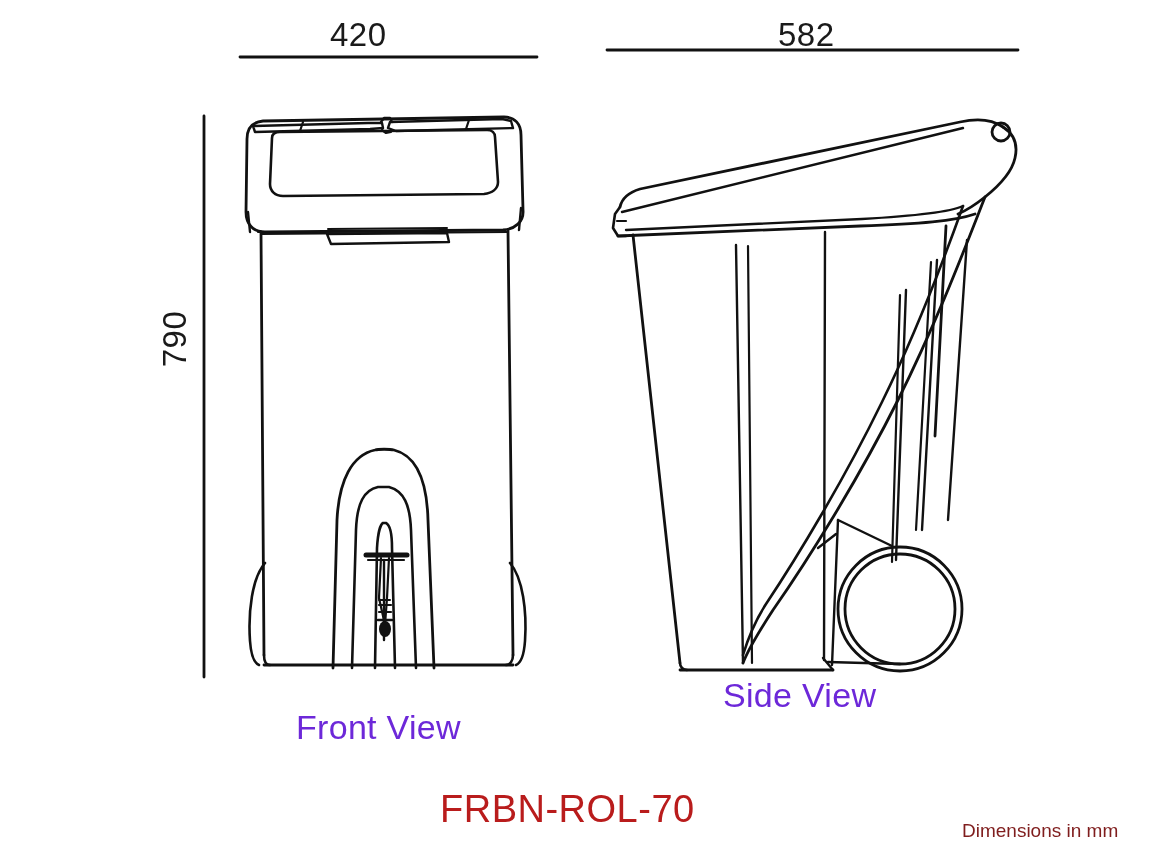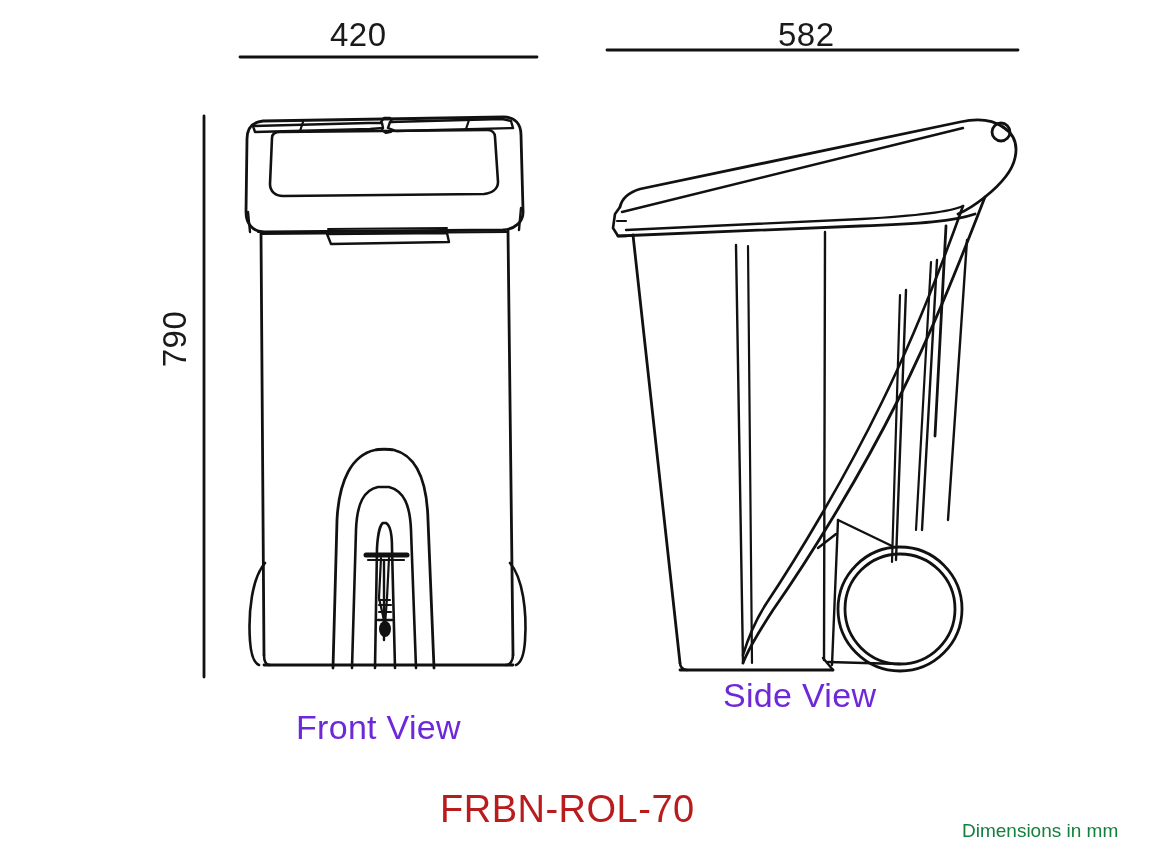--- a/index.html
+++ b/index.html
@@ -77,21 +77,21 @@
     color: #b91c1c;
     white-space: nowrap;
     letter-spacing: 0.5px;
   }
   #footnote {
     position: absolute;
     left: 962px;
     top: 820px;
     font-family: "Liberation Sans", sans-serif;
     font-size: 19px;
-    color: #15803d;
+    color: #7f1d1d;
     white-space: nowrap;
   }
 </style>
 </head>
 <body>
 
 <div id="canvas">
 
   <svg id="drawing" viewBox="0 0 1154 857">
     <g fill="none" stroke="#111111" stroke-width="2.6" stroke-linecap="round" stroke-linejoin="round">

